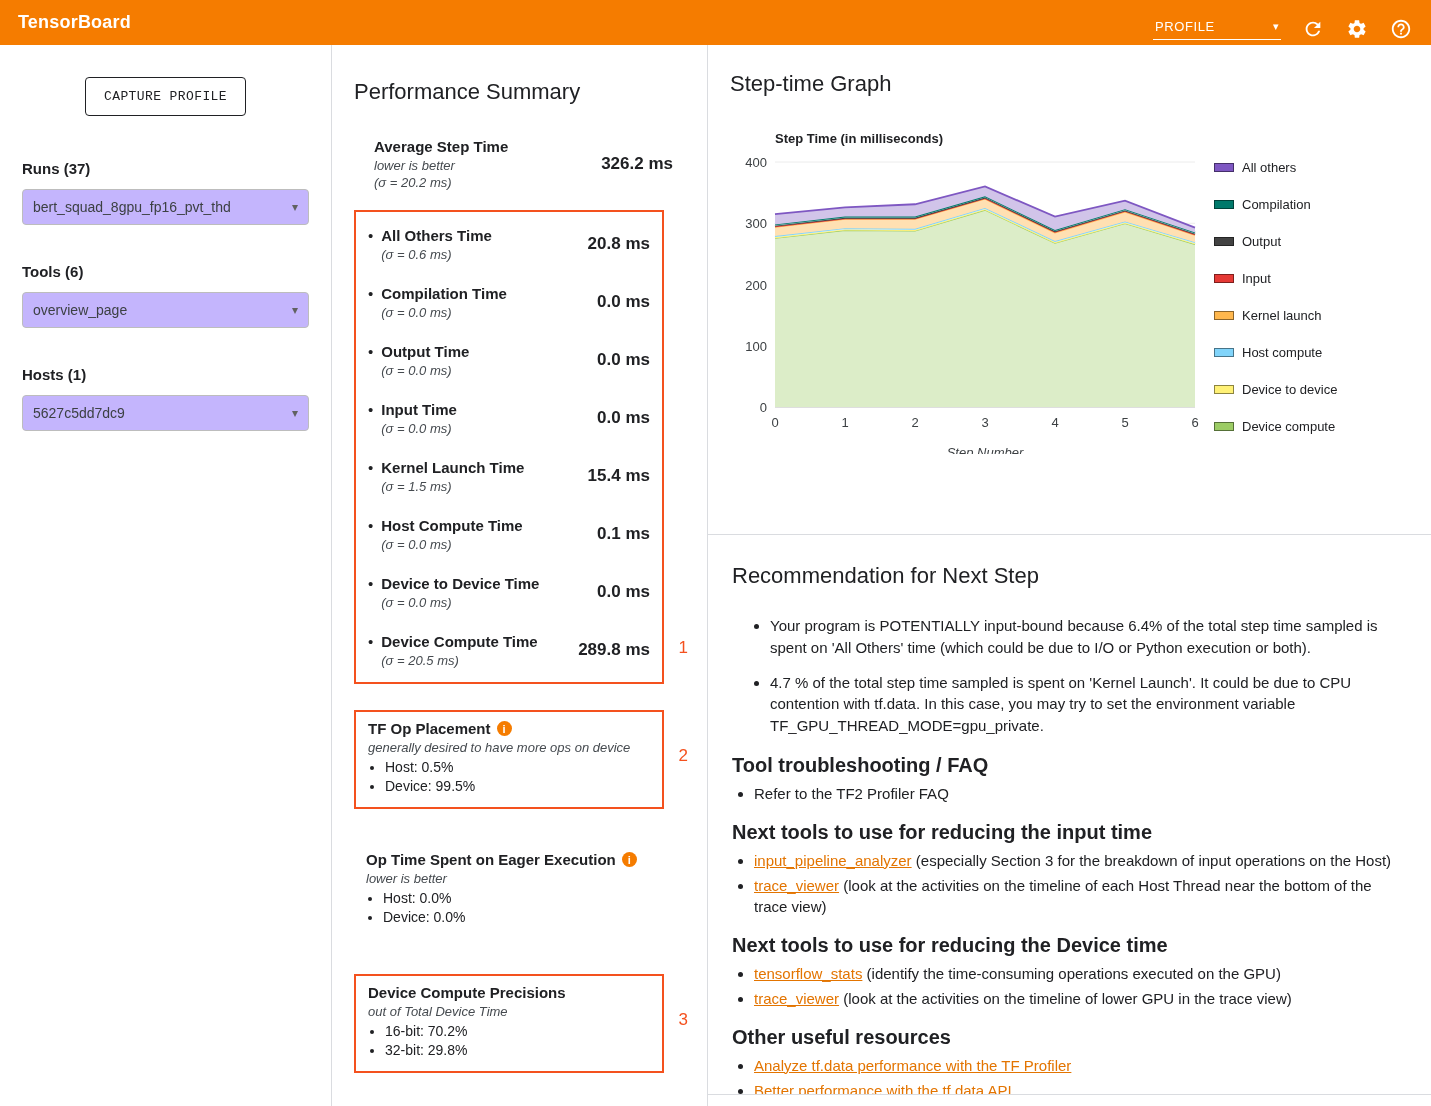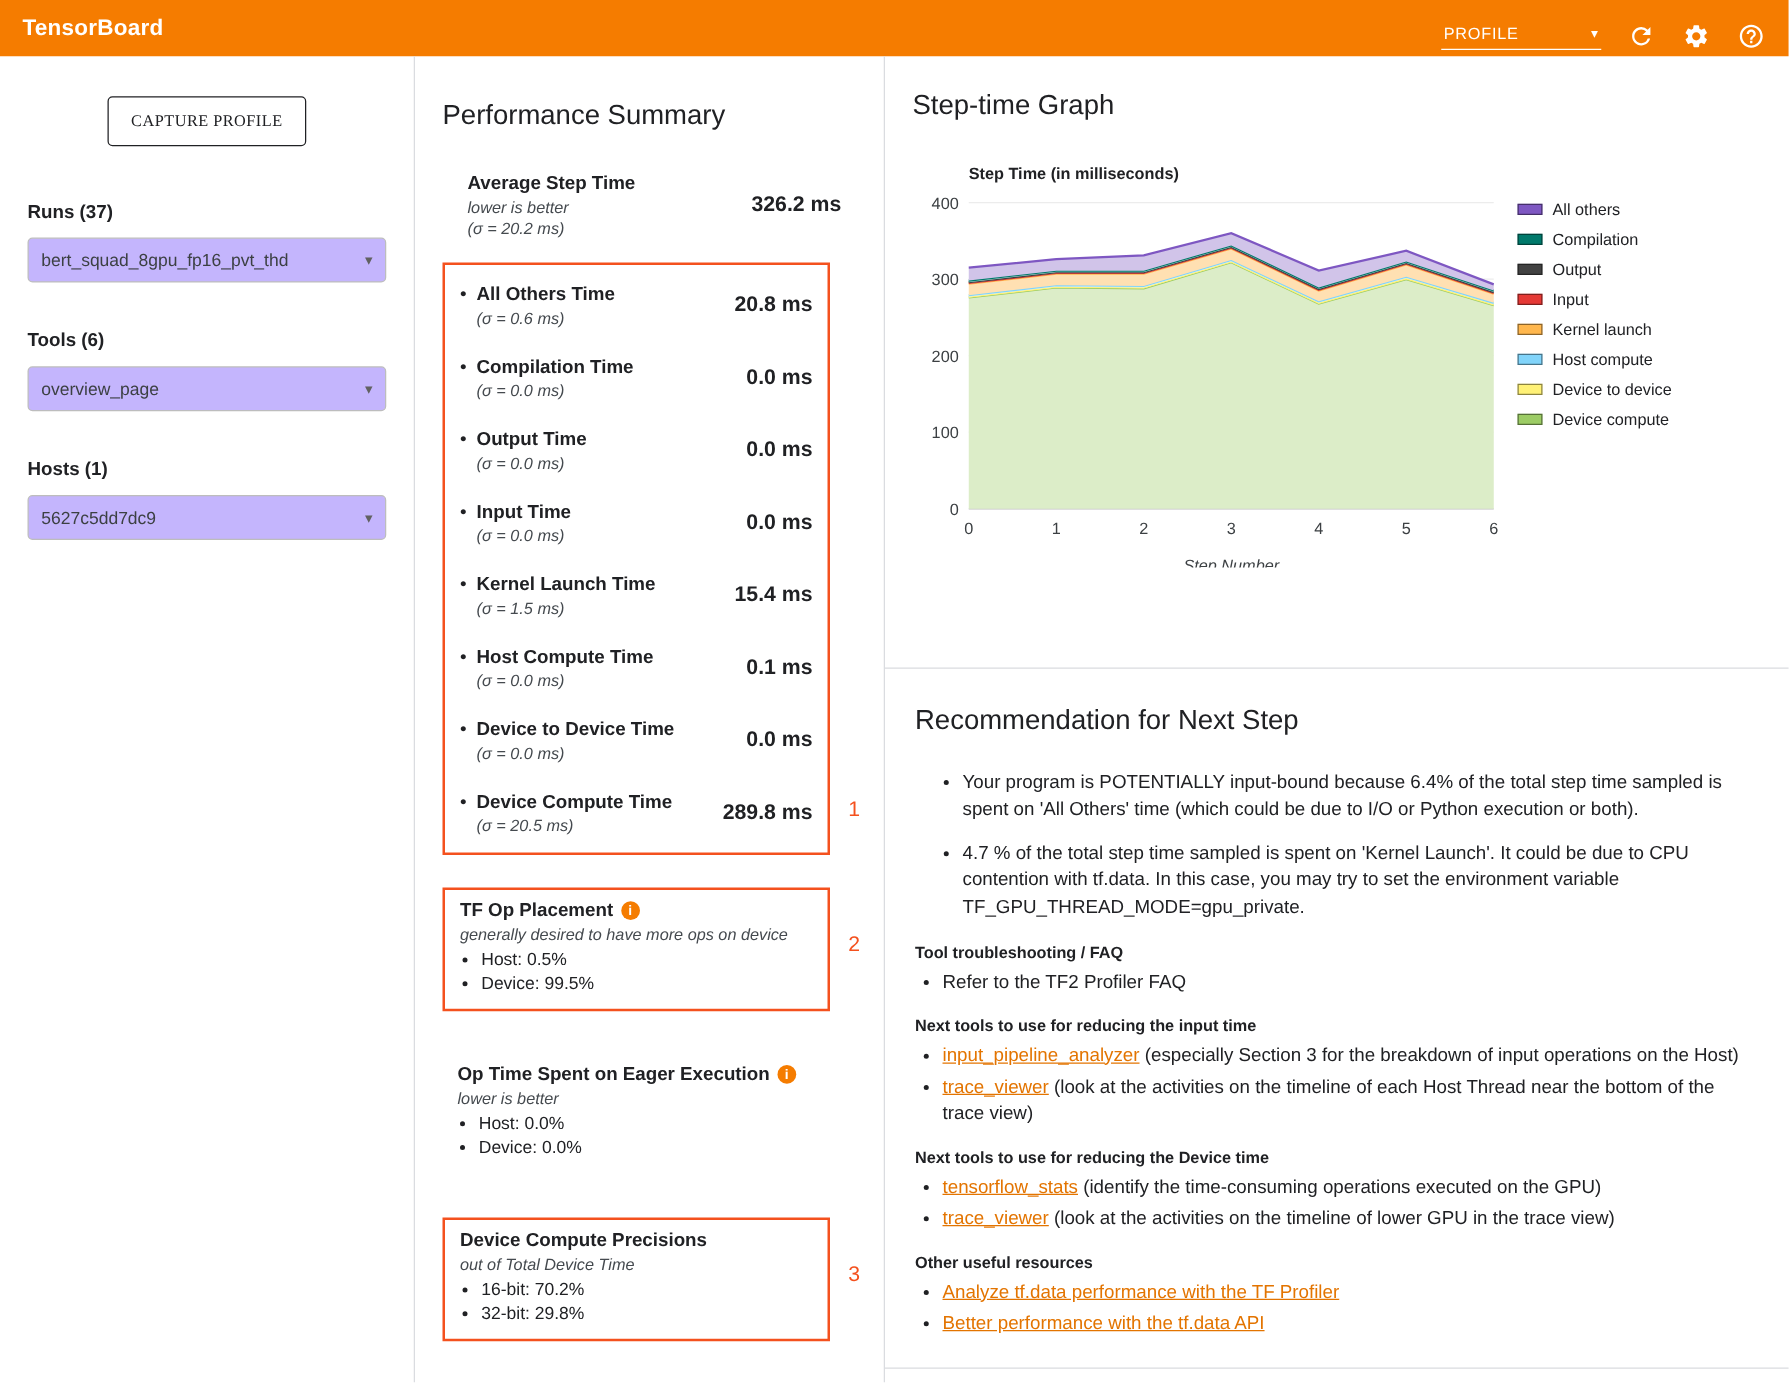--- a/index.html
+++ b/index.html
@@ -28,21 +28,21 @@
   .hicon svg{width:22px;height:22px;fill:#fff;}
   
   .main{display:flex;height:1061px;}
   .sidebar{width:332px;border-right:1px solid var(--divider);padding-top:28px;flex-shrink:0;}
   .summary-col{width:376px;border-right:1px solid var(--divider);padding:34px 24px 0 22px;
     flex-shrink:0;position:relative;}
   .right-col{flex:1;display:flex;flex-direction:column;}
   
   .capture-btn{display:block;margin:4px auto 44px;padding:11px 18px;background:#fff;
     border:1px solid #202124;border-radius:4px;font-size:13px;font-weight:500;
-    letter-spacing:.4px;font-family:Liberation Serif, serif;cursor:pointer;color:#202124;}
+    letter-spacing:.4px;font-family:Liberation Mono, monospace;cursor:pointer;color:#202124;}
   .side-group{padding:0 22px;margin-bottom:38px;}
   .side-label{font-size:15px;font-weight:bold;margin-bottom:12px;}
   .side-select{height:36px;border:1px solid #bdbdbd;border-radius:4px;display:flex;
     align-items:center;justify-content:space-between;padding:0 10px;font-size:14px;
     color:#3c4043;cursor:pointer;background:#c4b5fd;}
   .select-caret{color:#616161;font-size:12px;}
   
   .panel-title{font-size:22px;font-weight:500;margin:0 0 26px 0;}
   .metric-row{display:flex;justify-content:space-between;align-items:center;padding:11px 10px;}
   .metric-left{display:flex;gap:8px;}
@@ -65,29 +65,29 @@
     font-size:11px;font-weight:bold;font-style:normal;display:inline-flex;align-items:center;
     justify-content:center;cursor:pointer;}
   .info-note{font-style:italic;font-size:13px;color:#454a4f;margin-top:3px;}
   .info-items{margin:4px 0 0 0;padding-left:17px;font-size:14px;}
   .info-items li{margin-bottom:3px;}
   #eager-section{margin:34px 0 36px 0;}
   
   .graph-card{height:490px;border-bottom:1px solid var(--divider);padding:26px 20px 0 22px;}
   .chart-title{font-size:13px;font-weight:bold;margin:34px 0 8px 45px;}
   .chart-flex{display:flex;align-items:flex-start;}
-  .legend{margin:6px 0 0 14px;display:flex;flex-direction:column;gap:9px;}
+  .legend{margin:6px 0 0 14px;display:flex;flex-direction:column;gap:22px;}
   .legend-row{display:flex;align-items:center;gap:8px;font-size:13px;}
   .legend-swatch{width:20px;height:9px;display:inline-block;border:1px solid rgba(0,0,0,.45);}
   
   .reco-card{height:560px;border-bottom:1px solid var(--divider);padding:28px 26px 0 24px;
     overflow:hidden;}
   .reco-bullets{margin:18px 0 6px 0;padding-left:22px;font-size:15px;max-width:700px;}
   .reco-bullets li{margin-bottom:13px;line-height:1.45;margin-left:16px;}
-  .reco-heading{font-weight:bold;font-size:13px;margin:17px 0 6px 0;}
+  .reco-heading{font-weight:bold;font-size:20px;margin:17px 0 6px 0;}
   .reco-list{margin:0;padding-left:22px;font-size:15px;max-width:700px;}
   .reco-list li{margin-bottom:4px;line-height:1.4;}
   .reco-link{color:var(--link);cursor:pointer;text-align:center;}
 </style>
 </head>
 <body>
 
 <div class="header">
   <div class="header-title">TensorBoard</div>
   <div class="header-right">

